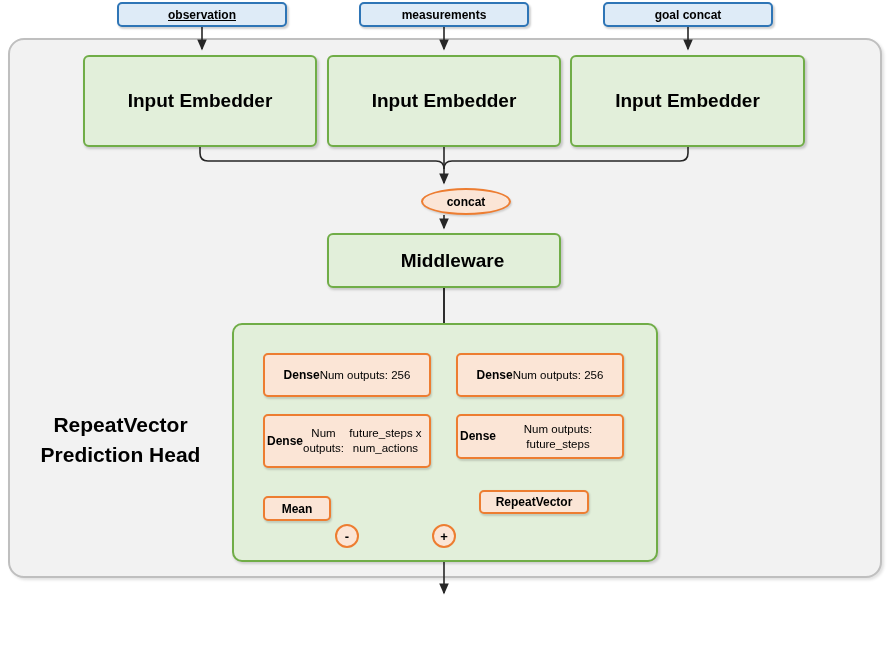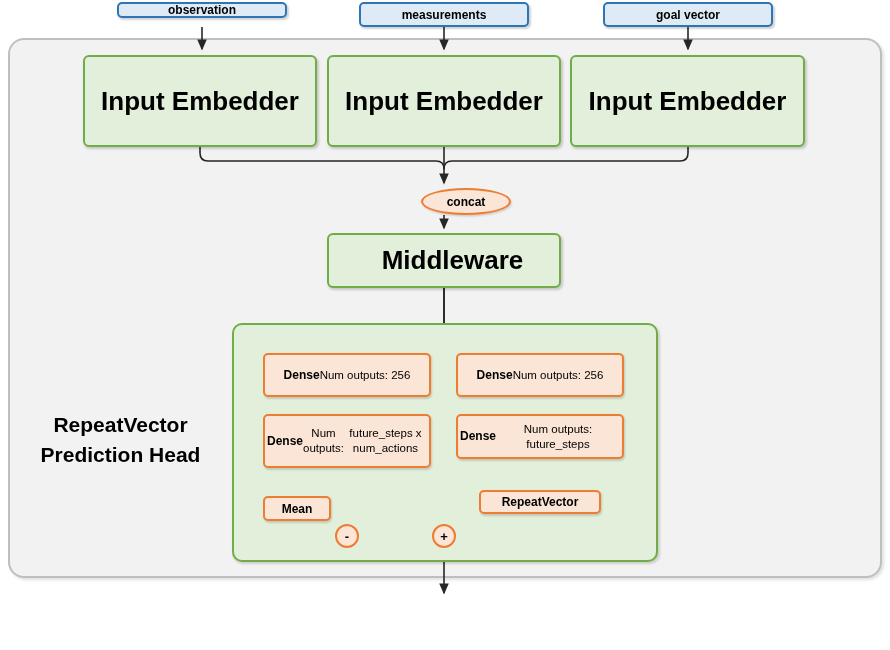--- a/index.html
+++ b/index.html
@@ -38,21 +38,21 @@
     background:var(--input-fill);
     border:2.5px solid var(--input-border);
     border-radius:5px;
     font-weight:bold; font-size:12px;
     box-shadow:1.5px 2px 2px rgba(0,0,0,0.18);
   }
   .green-box{
     background:var(--green-fill);
     border:2.5px solid var(--green-border);
     border-radius:6px;
-    font-weight:bold; font-size:26px;
+    font-weight:bold; font-size:19px;
     box-shadow:1.5px 2px 2.5px rgba(0,0,0,0.18);
   }
   .orange-box{
     background:var(--orange-fill);
     border:2.2px solid var(--orange-border);
     border-radius:5px;
     font-size:11.5px;
     box-shadow:1px 1.5px 2px rgba(0,0,0,0.15);
   }
   .orange-box .bold, .orange-bold{font-weight:bold; font-size:12px;}
@@ -117,28 +117,28 @@
     <path class="wire" marker-end="url(#arr)" d="M347,478 Q347,486 339,486 H305 Q297,486 297,490 V492"></path>
     <path class="wire" marker-end="url(#arr)" d="M540,459 V485"></path>
 
     <path class="wire" marker-end="url(#arr)" d="M297,521 V528 Q297,536 305,536 H329"></path>
     <path class="wire" marker-end="url(#arr)" d="M360,536 H426"></path>
     <path class="wire" marker-end="url(#arr)" d="M540,514 V528 Q540,536 532,536 H462"></path>
 
     <path class="wire" marker-end="url(#arr)" d="M444,549 V593"></path>
   </svg>
 
-  <div class="abs flexc blue-box" style="left:117px; top:2px; width:170px; height:16px;">
+  <div class="abs flexc blue-box" style="left:117px; top:2px; width:170px; height:25px;text-decoration:underline;">
     <span>observation</span>
   </div>
   <div class="abs flexc blue-box" style="left:359px; top:2px; width:170px; height:25px;">
     <span>measurements</span>
   </div>
   <div class="abs flexc blue-box" style="left:603px; top:2px; width:170px; height:25px;">
-    <span>goal vector</span>
+    <span>goal concat</span>
   </div>
 
   <div class="abs flexc green-box" style="left:83px; top:55px; width:234px; height:92px;">
     <span>Input Embedder</span>
   </div>
   <div class="abs flexc green-box" style="left:327px; top:55px; width:234px; height:92px;">
     <span>Input Embedder</span>
   </div>
   <div class="abs flexc green-box" style="left:570px; top:55px; width:235px; height:92px;">
     <span>Input Embedder</span>
@@ -170,21 +170,21 @@
     <span>future_steps x num_actions</span>
   </div>
   <div class="abs flexc orange-box dense" style="left:456px; top:414px; width:168px; height:45px;">
     <span class="bold">Dense</span>
     <span>Num outputs: future_steps</span>
   </div>
 
   <div class="abs flexc orange-box orange-bold" style="left:263px; top:496px; width:68px; height:25px;">
     <span>Mean</span>
   </div>
-  <div class="abs flexc orange-box orange-bold" style="left:479px; top:490px; width:122px; height:24px;">
+  <div class="abs flexc orange-box orange-bold" style="left:479px; top:490px; width:110px; height:24px;">
     <span>RepeatVector</span>
   </div>
 
   <div class="abs flexc opcircle" style="left:335px; top:524px;">
     <span>-</span>
   </div>
   <div class="abs flexc opcircle" style="left:432px; top:524px;">
     <span>+</span>
   </div>
 

